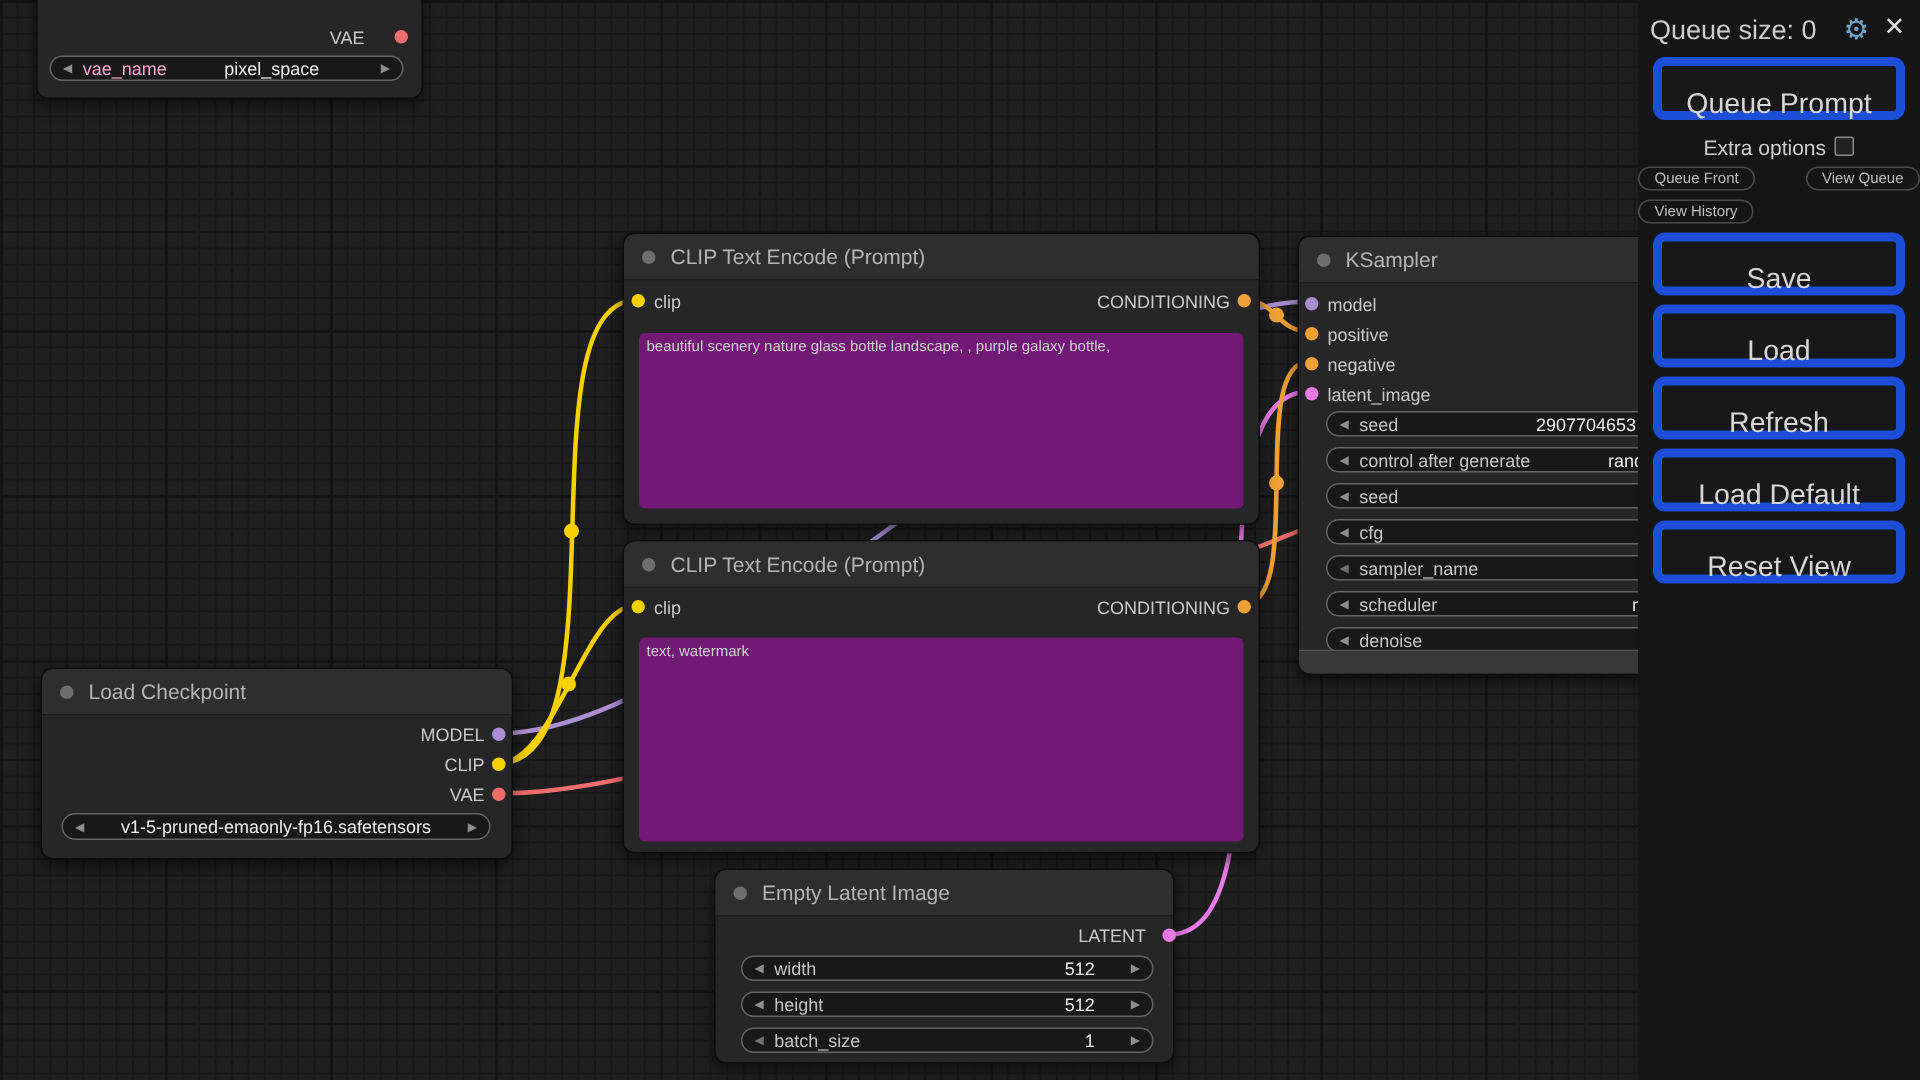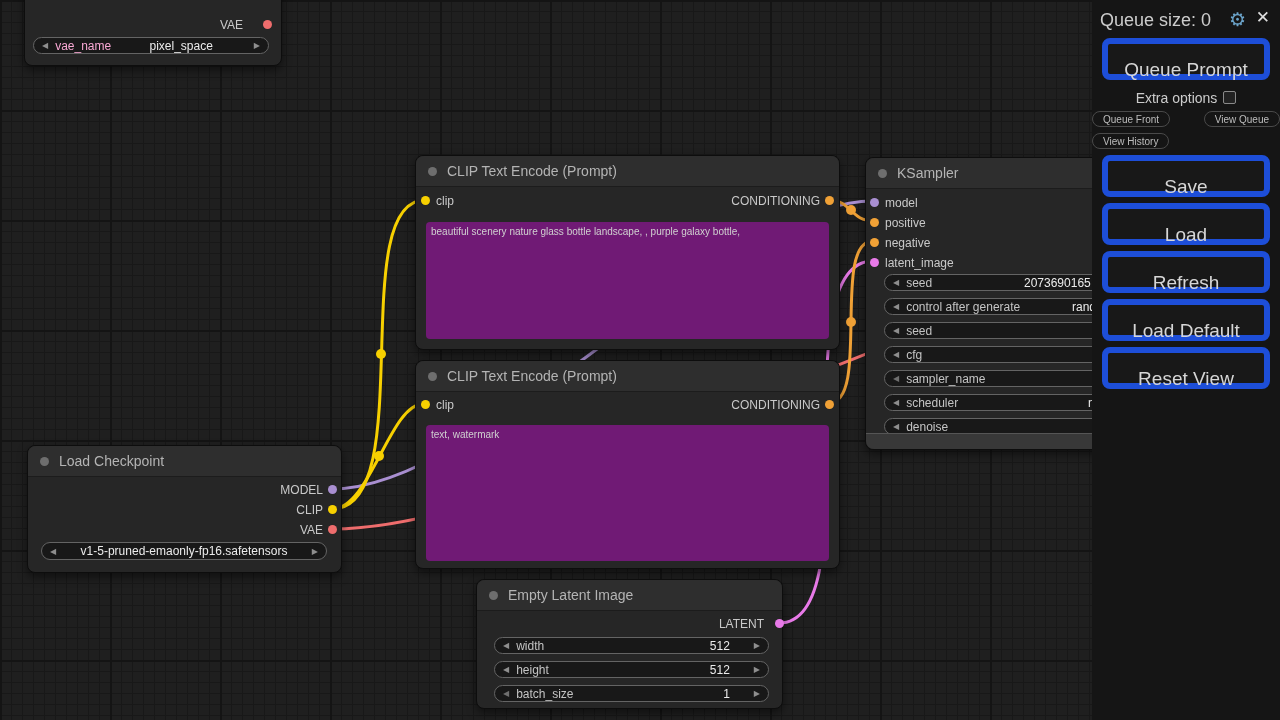--- a/index.html
+++ b/index.html
@@ -171,21 +171,21 @@
   <span class="pdot c-cond" style="left:4px;top:60px;"></span>
   <div class="port" style="left:19px;top:59px;">positive</div>
   <span class="pdot c-cond" style="left:4px;top:80px;"></span>
   <div class="port" style="left:19px;top:79px;">negative</div>
   <span class="pdot c-latent" style="left:4px;top:100px;"></span>
   <div class="port" style="left:19px;top:99px;">latent_image</div>
 
   <div class="widget kw k-seed" style="left:18px;top:116px;width:265px;">
     <span class="arrow">◀</span>
     <span class="wlbl">seed</span>
-    <span class="wval">2073690165</span>
+    <span class="wval">2907704653</span>
   </div>
   <div class="widget kw k-control" style="left:18px;top:140px;width:265px;">
     <span class="arrow">◀</span>
     <span class="wlbl">control after generate</span>
     <span class="wval">randomize</span>
   </div>
   <div class="widget kw" style="left:18px;top:164px;width:265px;">
     <span class="arrow">◀</span>
     <span class="wlbl">seed</span>
   </div>

